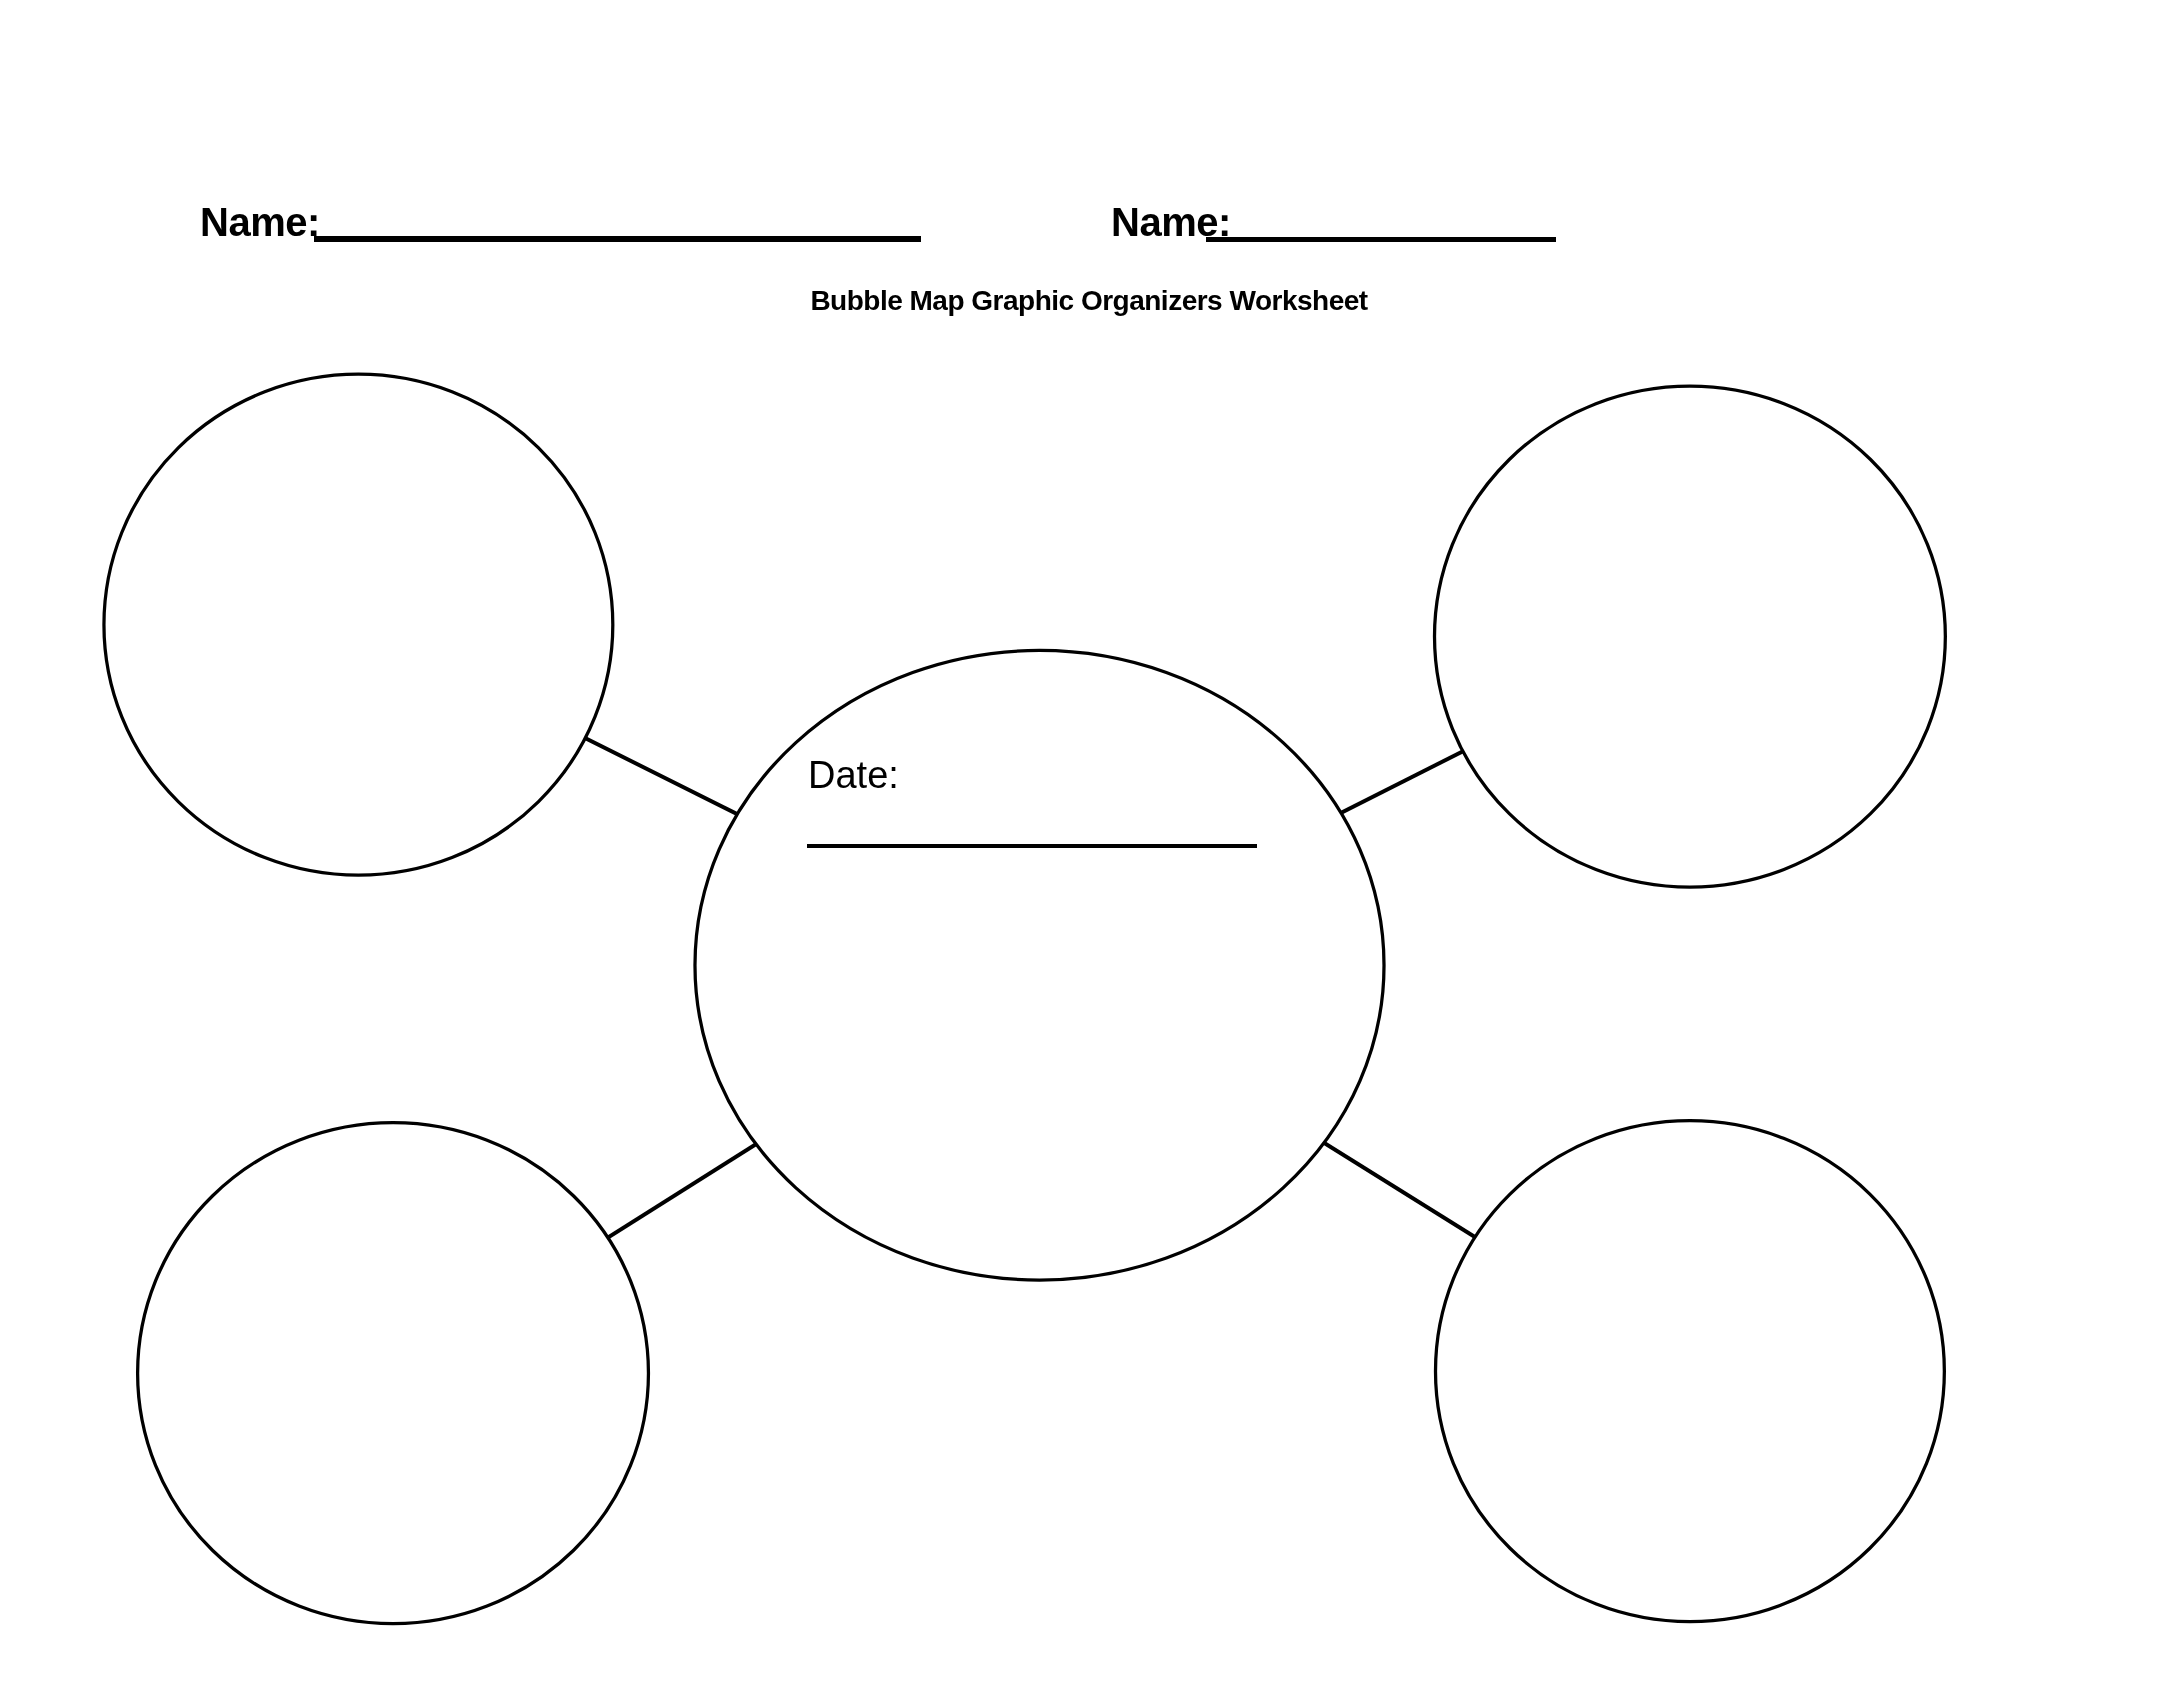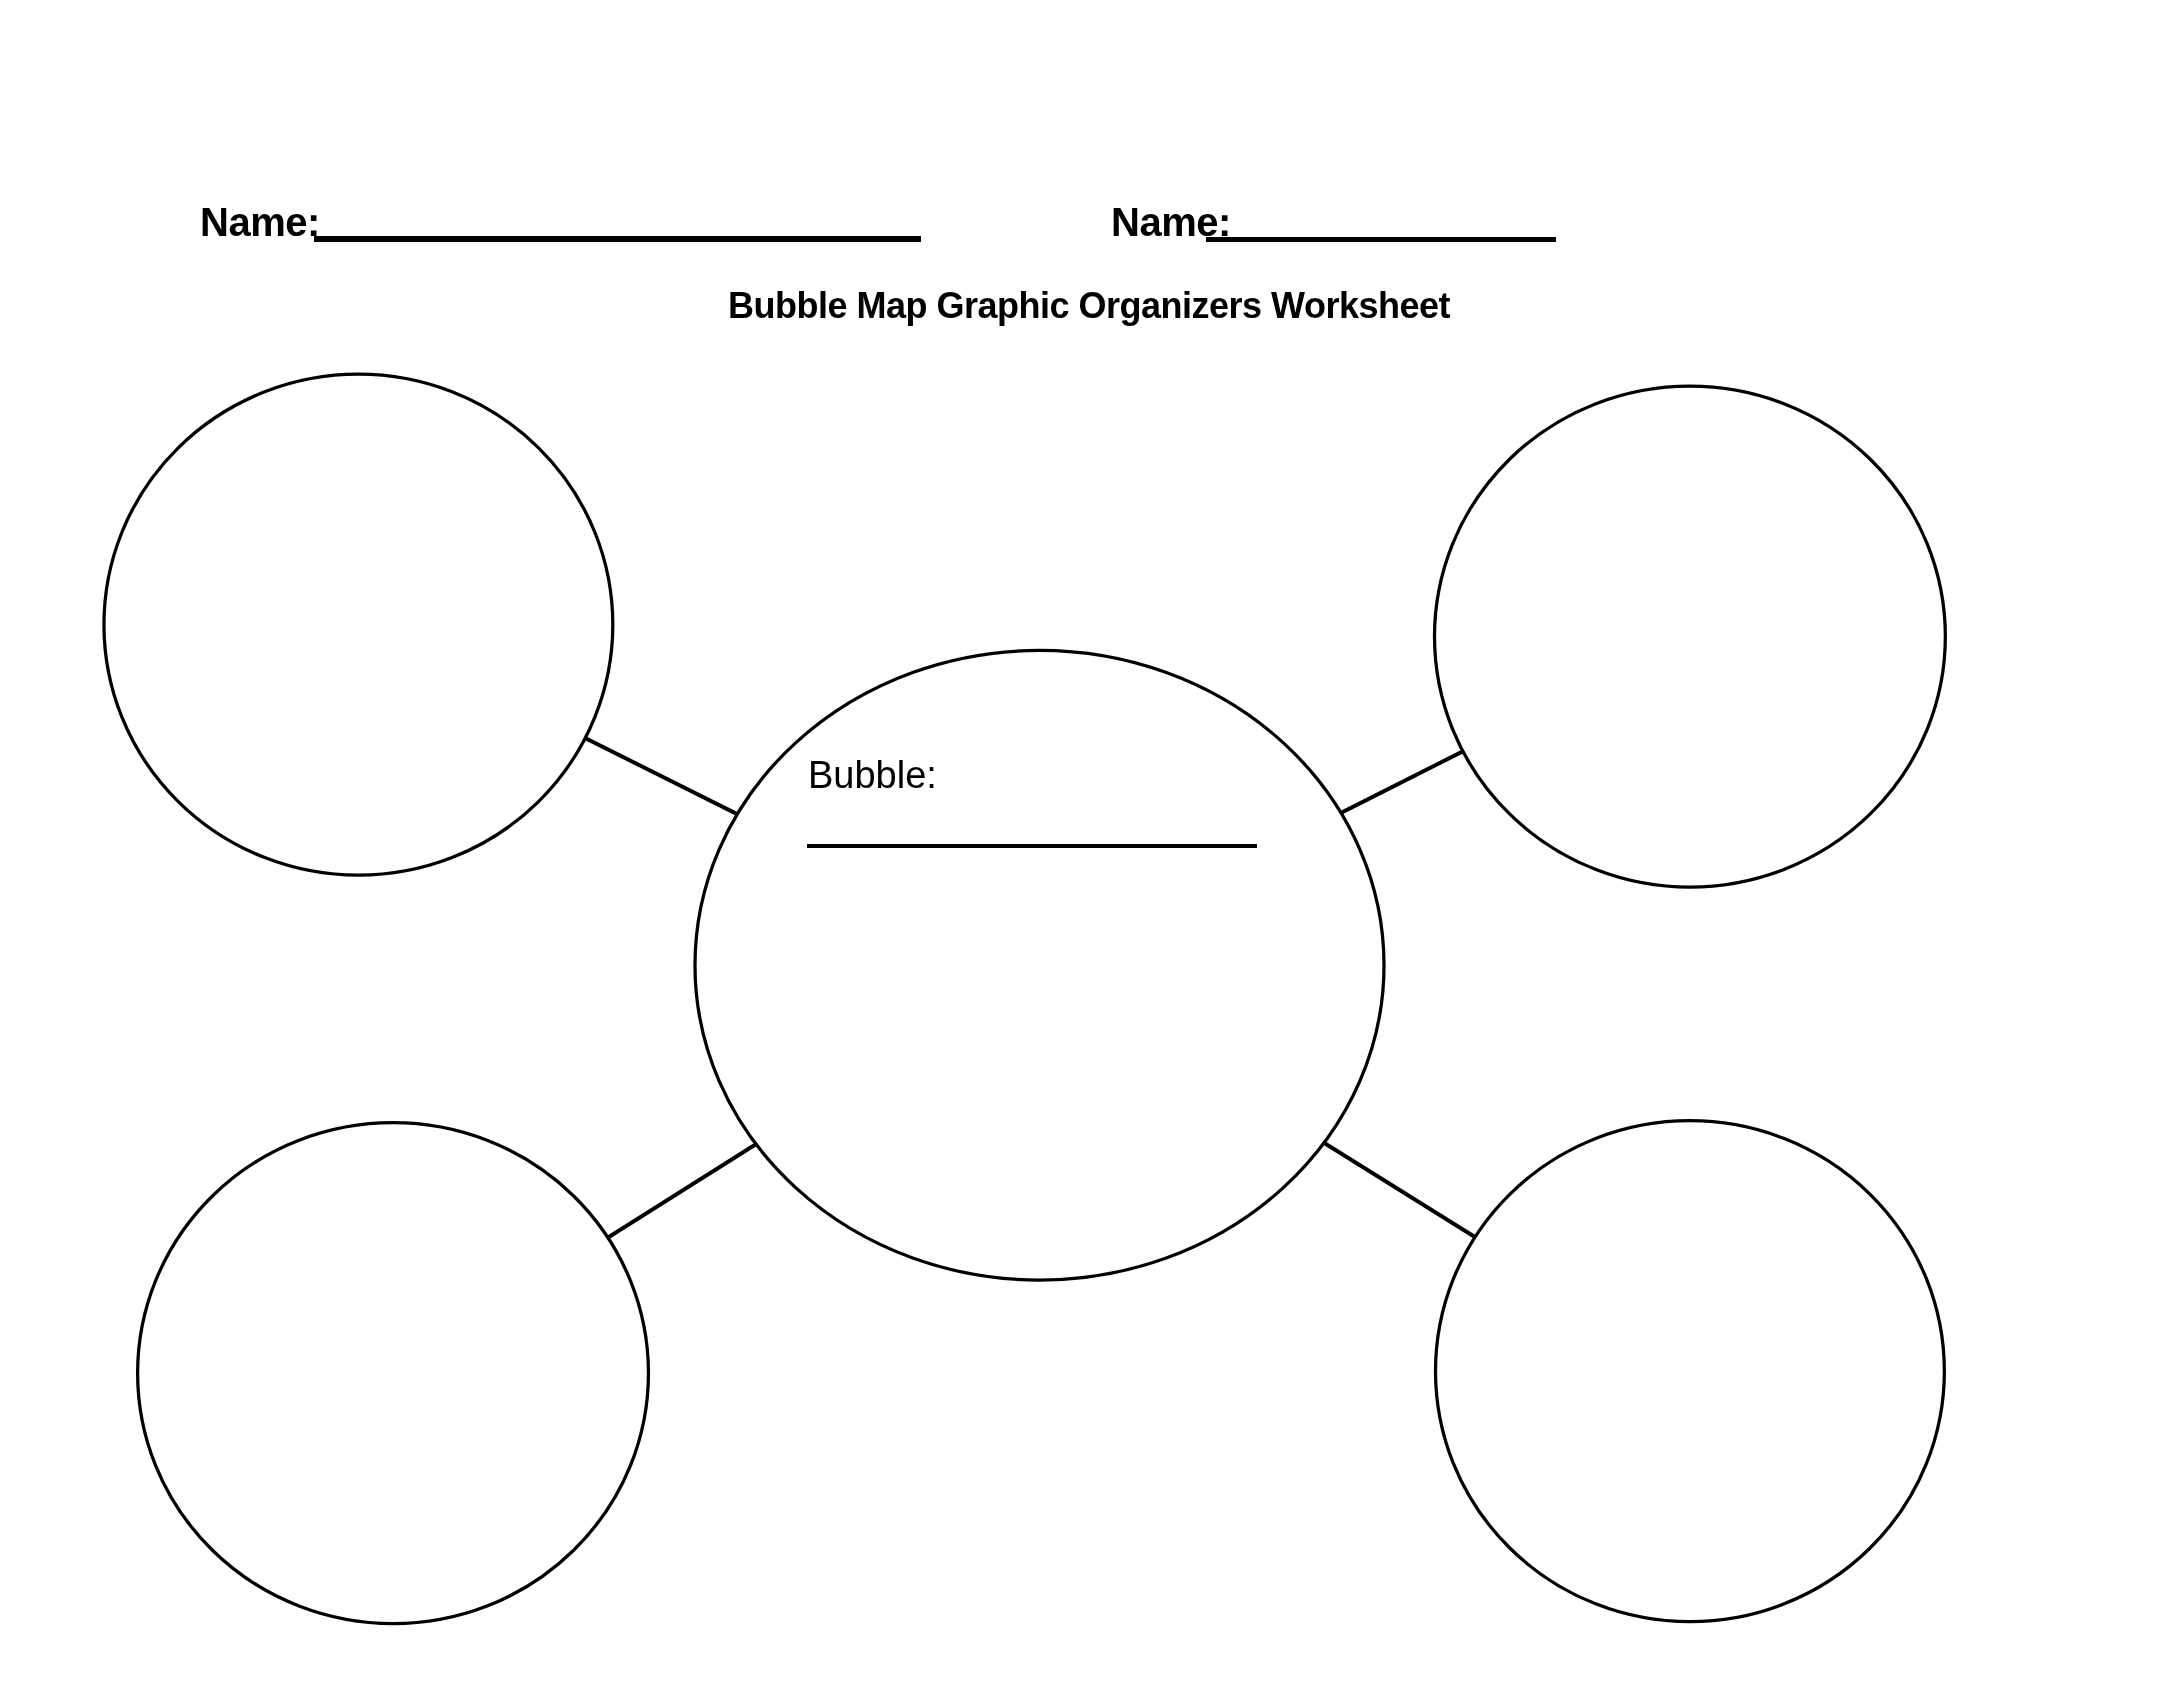--- a/index.html
+++ b/index.html
@@ -38,21 +38,21 @@
   }
   #name-line { left: 314px; top: 236px; width: 607px; height: 6px; }
   #date-line { left: 1206px; top: 237px; width: 350px; height: 5px; }
   #worksheet-title {
     position: absolute;
     left: 0;
     top: 285px;
     width: 2178px;
     text-align: center;
     font-weight: bold;
-    font-size: 36px;
+    font-size: 28px;
     letter-spacing: -0.5px;
     white-space: nowrap;
   }
   #topic-label {
     position: absolute;
     left: 808px;
     top: 754px;
     font-size: 38px;
     font-weight: normal;
     white-space: nowrap;
@@ -80,17 +80,17 @@
   </svg>
 
   <div id="name-label" class="label-bold">Name:</div>
   <div id="name-line" class="blank-line"></div>
 
   <div id="date-label" class="label-bold">Name:</div>
   <div id="date-line" class="blank-line"></div>
 
   <div id="worksheet-title">Bubble Map Graphic Organizers Worksheet</div>
 
-  <div id="topic-label">Bubble:</div>
+  <div id="topic-label">Date:</div>
   <div id="topic-line" class="blank-line"></div>
 
 </div>
 
 
 </body></html>

